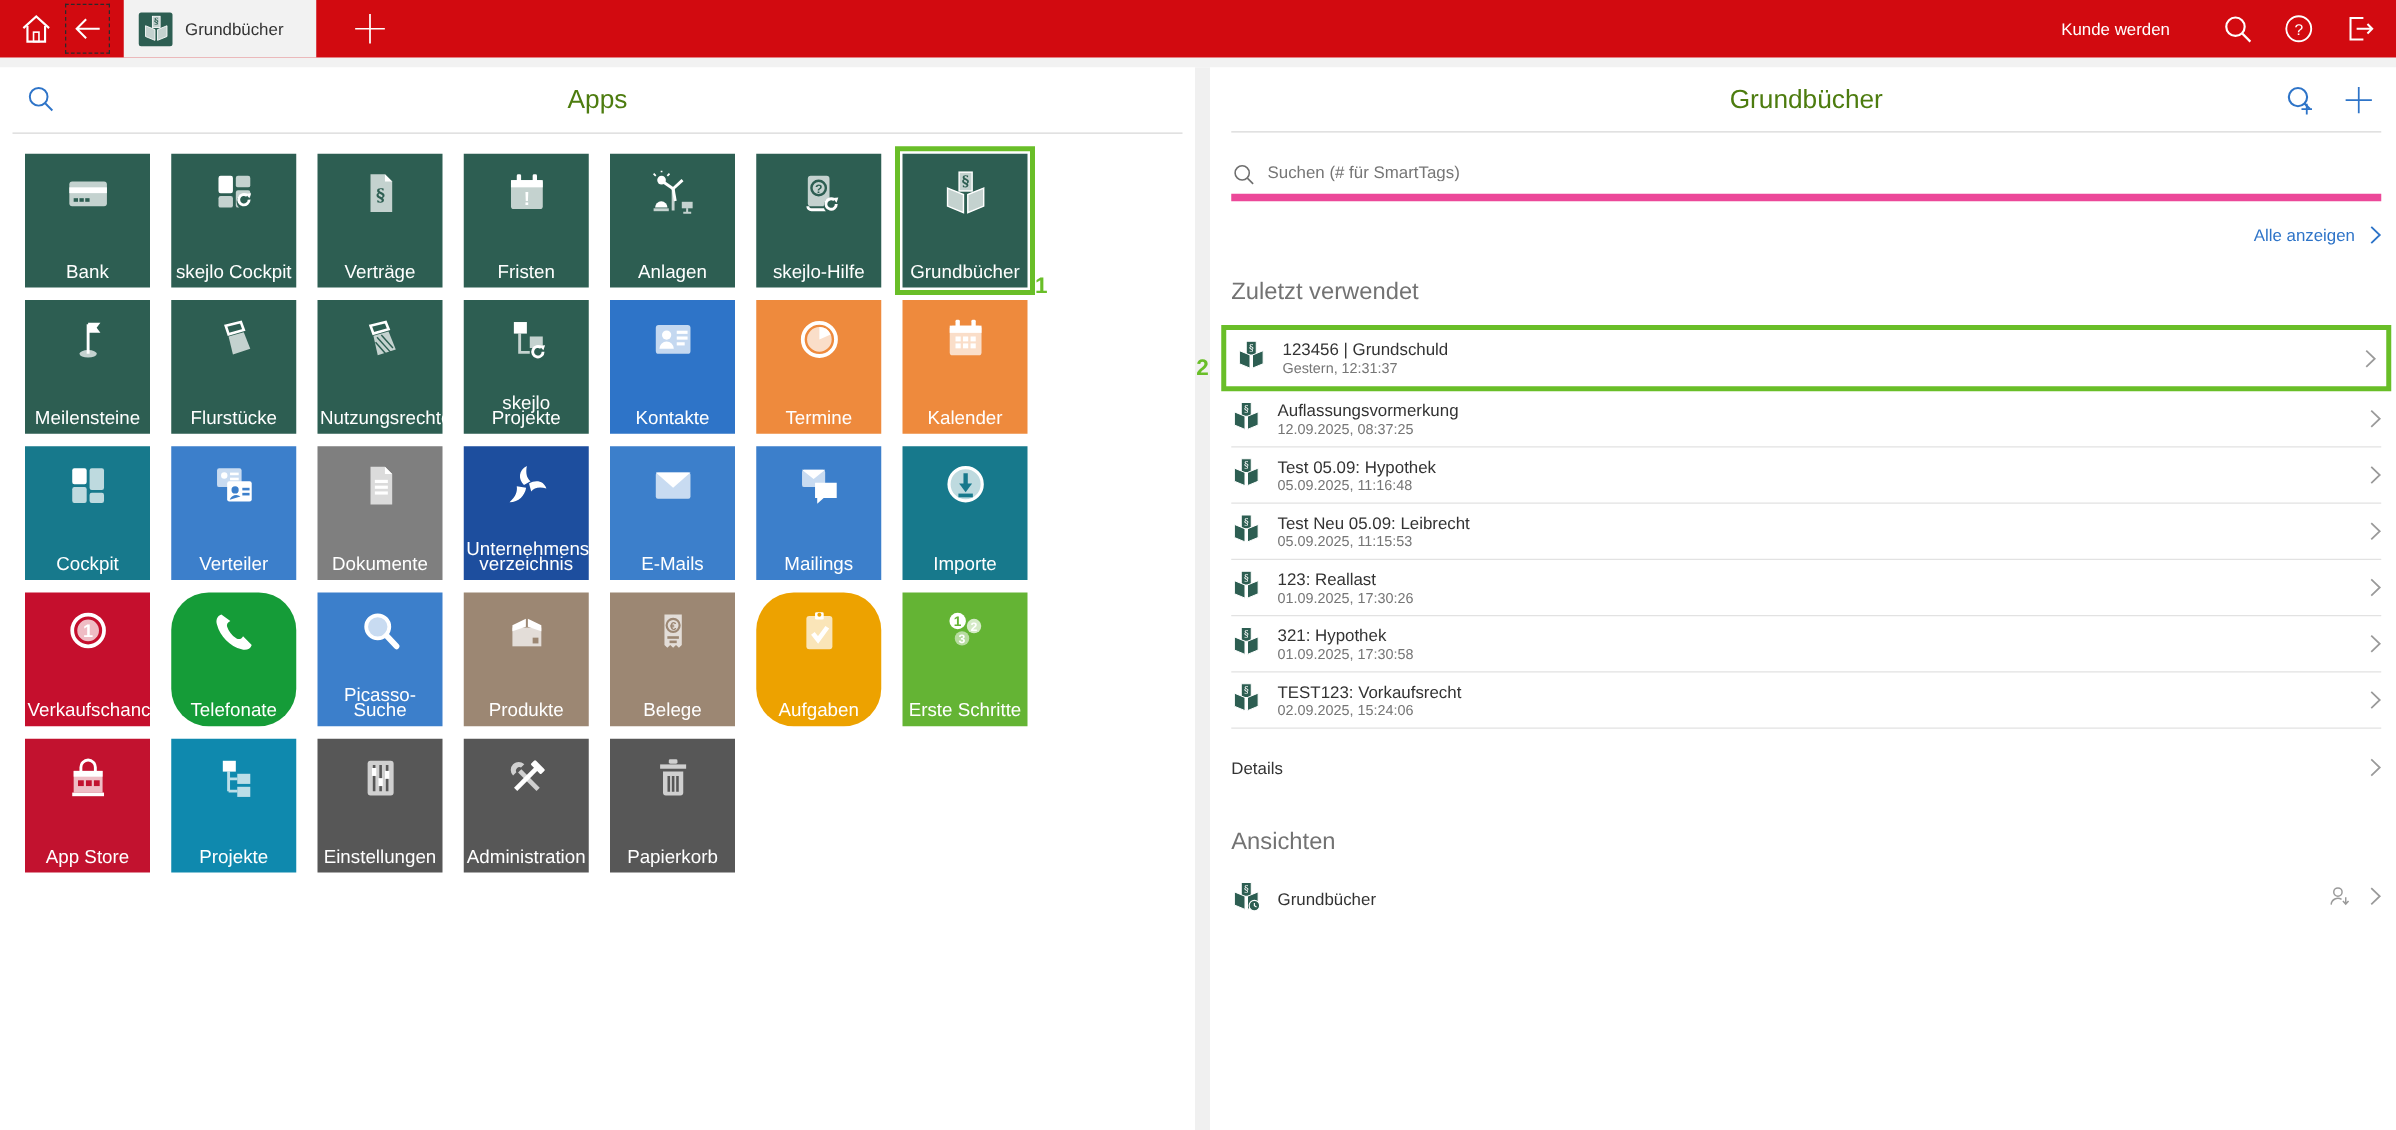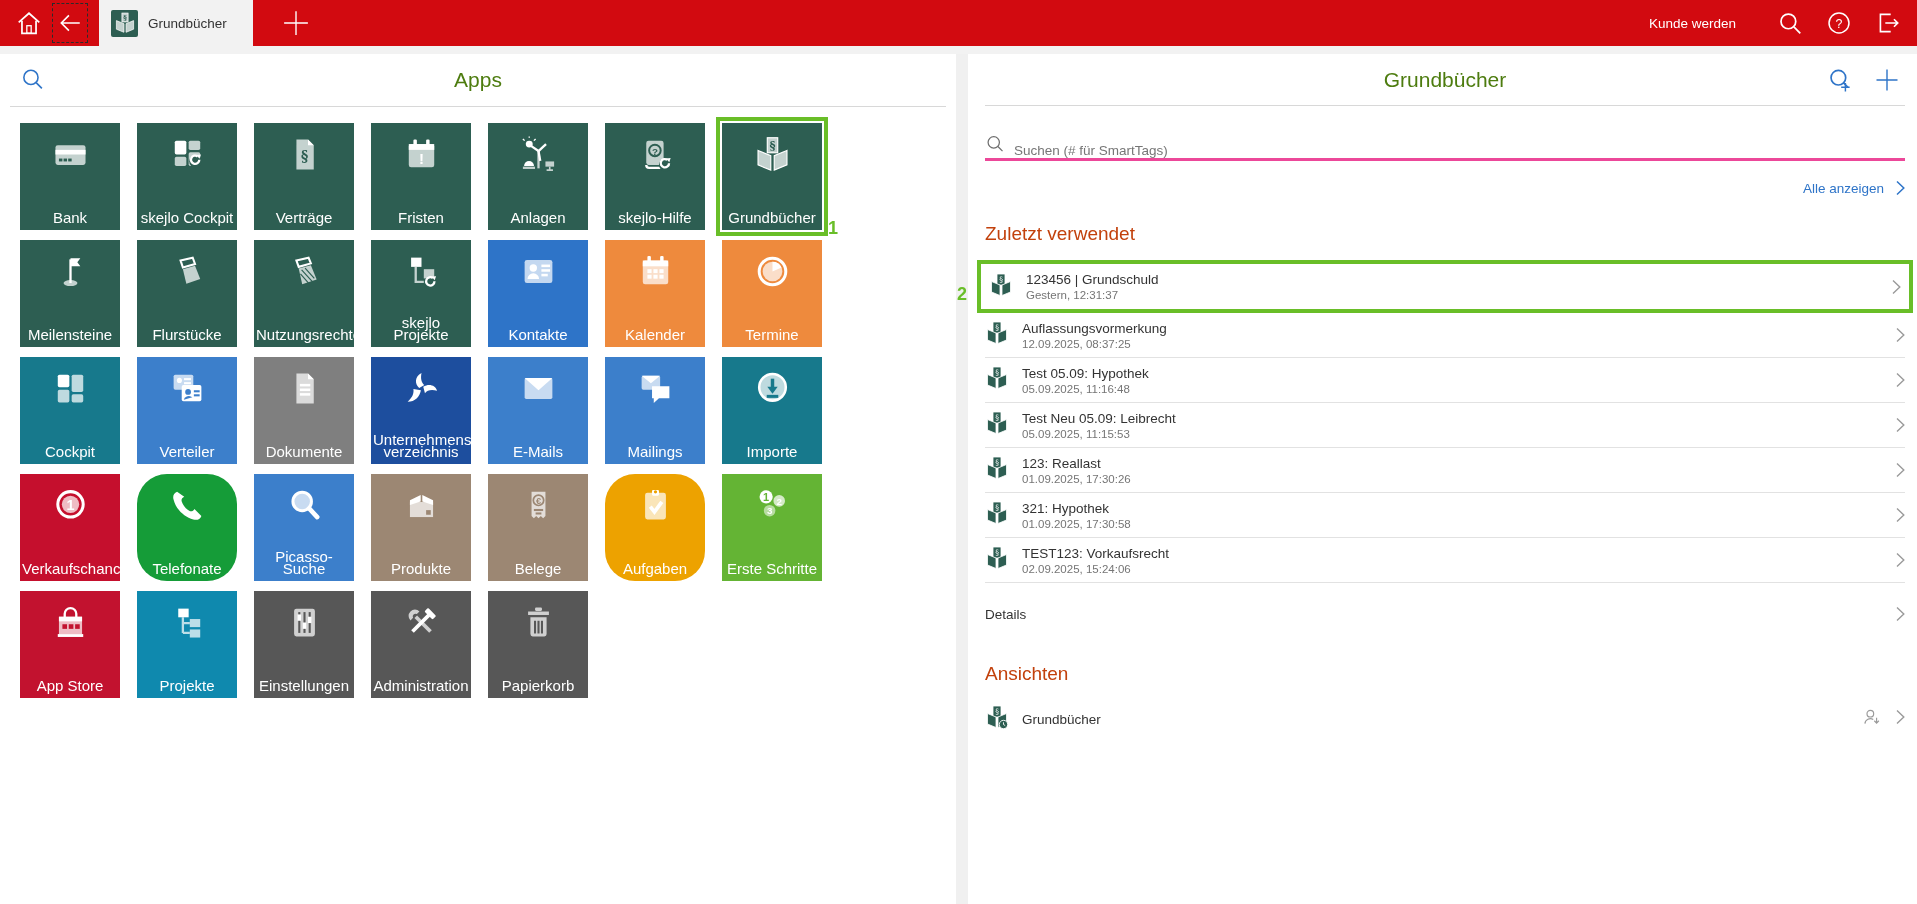--- a/index.html
+++ b/index.html
@@ -39,28 +39,28 @@
   .grid { margin:16px 0 0 20px; width:802px; display:grid;
           grid-template-columns:repeat(7,100px); gap:10px 17px; }
   .tile { position:relative; height:107px; color:#fff; cursor:pointer; }
   .tile-icon { position:absolute; top:13px; left:0; right:0; display:flex; justify-content:center; }
   .tile-label { position:absolute; bottom:6px; left:2px; right:2px; text-align:center;
                 font-size:15px; line-height:12px; white-space:pre-line; }
   .tile.hl { box-shadow:0 0 0 2px #fff, 0 0 0 6px var(--anno); }
   .hl-num { position:absolute; font-weight:bold; color:var(--anno); font-size:18px; }
   .tile .hl-num { right:-16px; bottom:-9px; }
   
-  .rp-search { margin-top:24px; height:31px; border-bottom:3px solid #ec4899;
-               display:flex; align-items:flex-end; gap:9px; }
+  .rp-search { margin-top:24px; height:31px; border-bottom:6px solid #ec4899;
+               display:flex; align-items:flex-start; gap:9px; }
   .search-input { border:none; outline:none; flex:1; font-size:13.5px; color:#333;
                   font-family:inherit; background:transparent; }
   .search-input::placeholder { color:#767676; }
   .show-all { display:flex; justify-content:flex-end; align-items:center; gap:12px;
               margin-top:19px; color:var(--link); font-size:13.5px; cursor:pointer; }
-  .sec-head { font-size:19px; color:#c2410c; margin-top:27px; }
+  .sec-head { font-size:19px; color:#737373; margin-top:27px; }
   .recent-list { margin-top:15px; }
   .rp-item { display:flex; align-items:center; height:45px; gap:13px; cursor:pointer;
              border-bottom:1px solid #E2E2E2; }
   .item-text { display:flex; flex-direction:column; justify-content:center; }
   .item-title { font-size:13.5px; color:#333; }
   .item-sub { font-size:11.5px; color:#757575; margin-top:2px; }
   .chev { margin-left:auto; display:flex; align-items:center; }
   .hl-box { position:relative; border:4px solid var(--anno); margin:0 -8px; padding:0 8px; }
   .hl-box .rp-item { border-bottom:none; }
   .hl-box .hl-num { left:-24px; bottom:4px; }
@@ -286,45 +286,45 @@
             <rect x="18.5" y="10" width="7.5" height="2.2" fill="#fff"></rect>
             <rect x="18.5" y="14" width="7.5" height="2.2" fill="#fff"></rect>
             <rect x="18.5" y="18" width="5.5" height="2.2" fill="#fff"></rect>
           </svg>
         </span>
         <span class="tile-label">Kontakte</span>
       </div>
       <div class="tile" style="background: rgb(238, 138, 61);">
         <span class="tile-icon">
           <svg width="37" height="37" viewBox="0 0 32 32">
+            <circle cx="16" cy="16" r="11.5" fill="none" stroke="#fff" stroke-width="2.6"></circle>
+            <circle cx="16" cy="16" r="8.5" fill="rgba(255,255,255,0.72)"></circle>
+            <path d="M16 16 V7.5 A8.5 8.5 0 0 1 23.8 12.6 Z" fill="#fff"></path>
+          </svg>
+        </span>
+        <span class="tile-label">Termine</span>
+      </div>
+      <div class="tile" style="background: rgb(238, 138, 61);">
+        <span class="tile-icon">
+          <svg width="37" height="37" viewBox="0 0 32 32">
             <rect x="5" y="6.5" width="22" height="20.5" rx="2" fill="rgba(255,255,255,0.72)"></rect>
             <rect x="5" y="6.5" width="22" height="5" fill="#fff"></rect>
             <rect x="9" y="2.5" width="3" height="6" rx="1" fill="#fff"></rect>
             <rect x="20" y="2.5" width="3" height="6" rx="1" fill="#fff"></rect>
             <g fill="#fff">
               <rect x="9" y="14" width="3.6" height="3.4"></rect>
               <rect x="14.2" y="14" width="3.6" height="3.4"></rect>
               <rect x="19.4" y="14" width="3.6" height="3.4"></rect>
               <rect x="9" y="18.8" width="3.6" height="3.4"></rect>
               <rect x="14.2" y="18.8" width="3.6" height="3.4"></rect>
               <rect x="19.4" y="18.8" width="3.6" height="3.4"></rect>
             </g>
           </svg>
         </span>
         <span class="tile-label">Kalender</span>
-      </div>
-      <div class="tile" style="background: rgb(238, 138, 61);">
-        <span class="tile-icon">
-          <svg width="37" height="37" viewBox="0 0 32 32">
-            <circle cx="16" cy="16" r="11.5" fill="none" stroke="#fff" stroke-width="2.6"></circle>
-            <circle cx="16" cy="16" r="8.5" fill="rgba(255,255,255,0.72)"></circle>
-            <path d="M16 16 V7.5 A8.5 8.5 0 0 1 23.8 12.6 Z" fill="#fff"></path>
-          </svg>
-        </span>
-        <span class="tile-label">Termine</span>
       </div>
       <div class="tile" style="background: rgb(23, 121, 140);">
         <span class="tile-icon">
           <svg width="37" height="37" viewBox="0 0 32 32">
             <rect x="5" y="4" width="10" height="11" rx="1.5" fill="#fff"></rect>
             <rect x="17" y="4" width="10" height="15" rx="1.5" fill="rgba(255,255,255,0.72)"></rect>
             <rect x="5" y="17" width="10" height="11" rx="1.5" fill="rgba(255,255,255,0.72)"></rect>
             <rect x="17" y="21" width="10" height="7" rx="1.5" fill="rgba(255,255,255,0.72)"></rect>
           </svg>
         </span>

